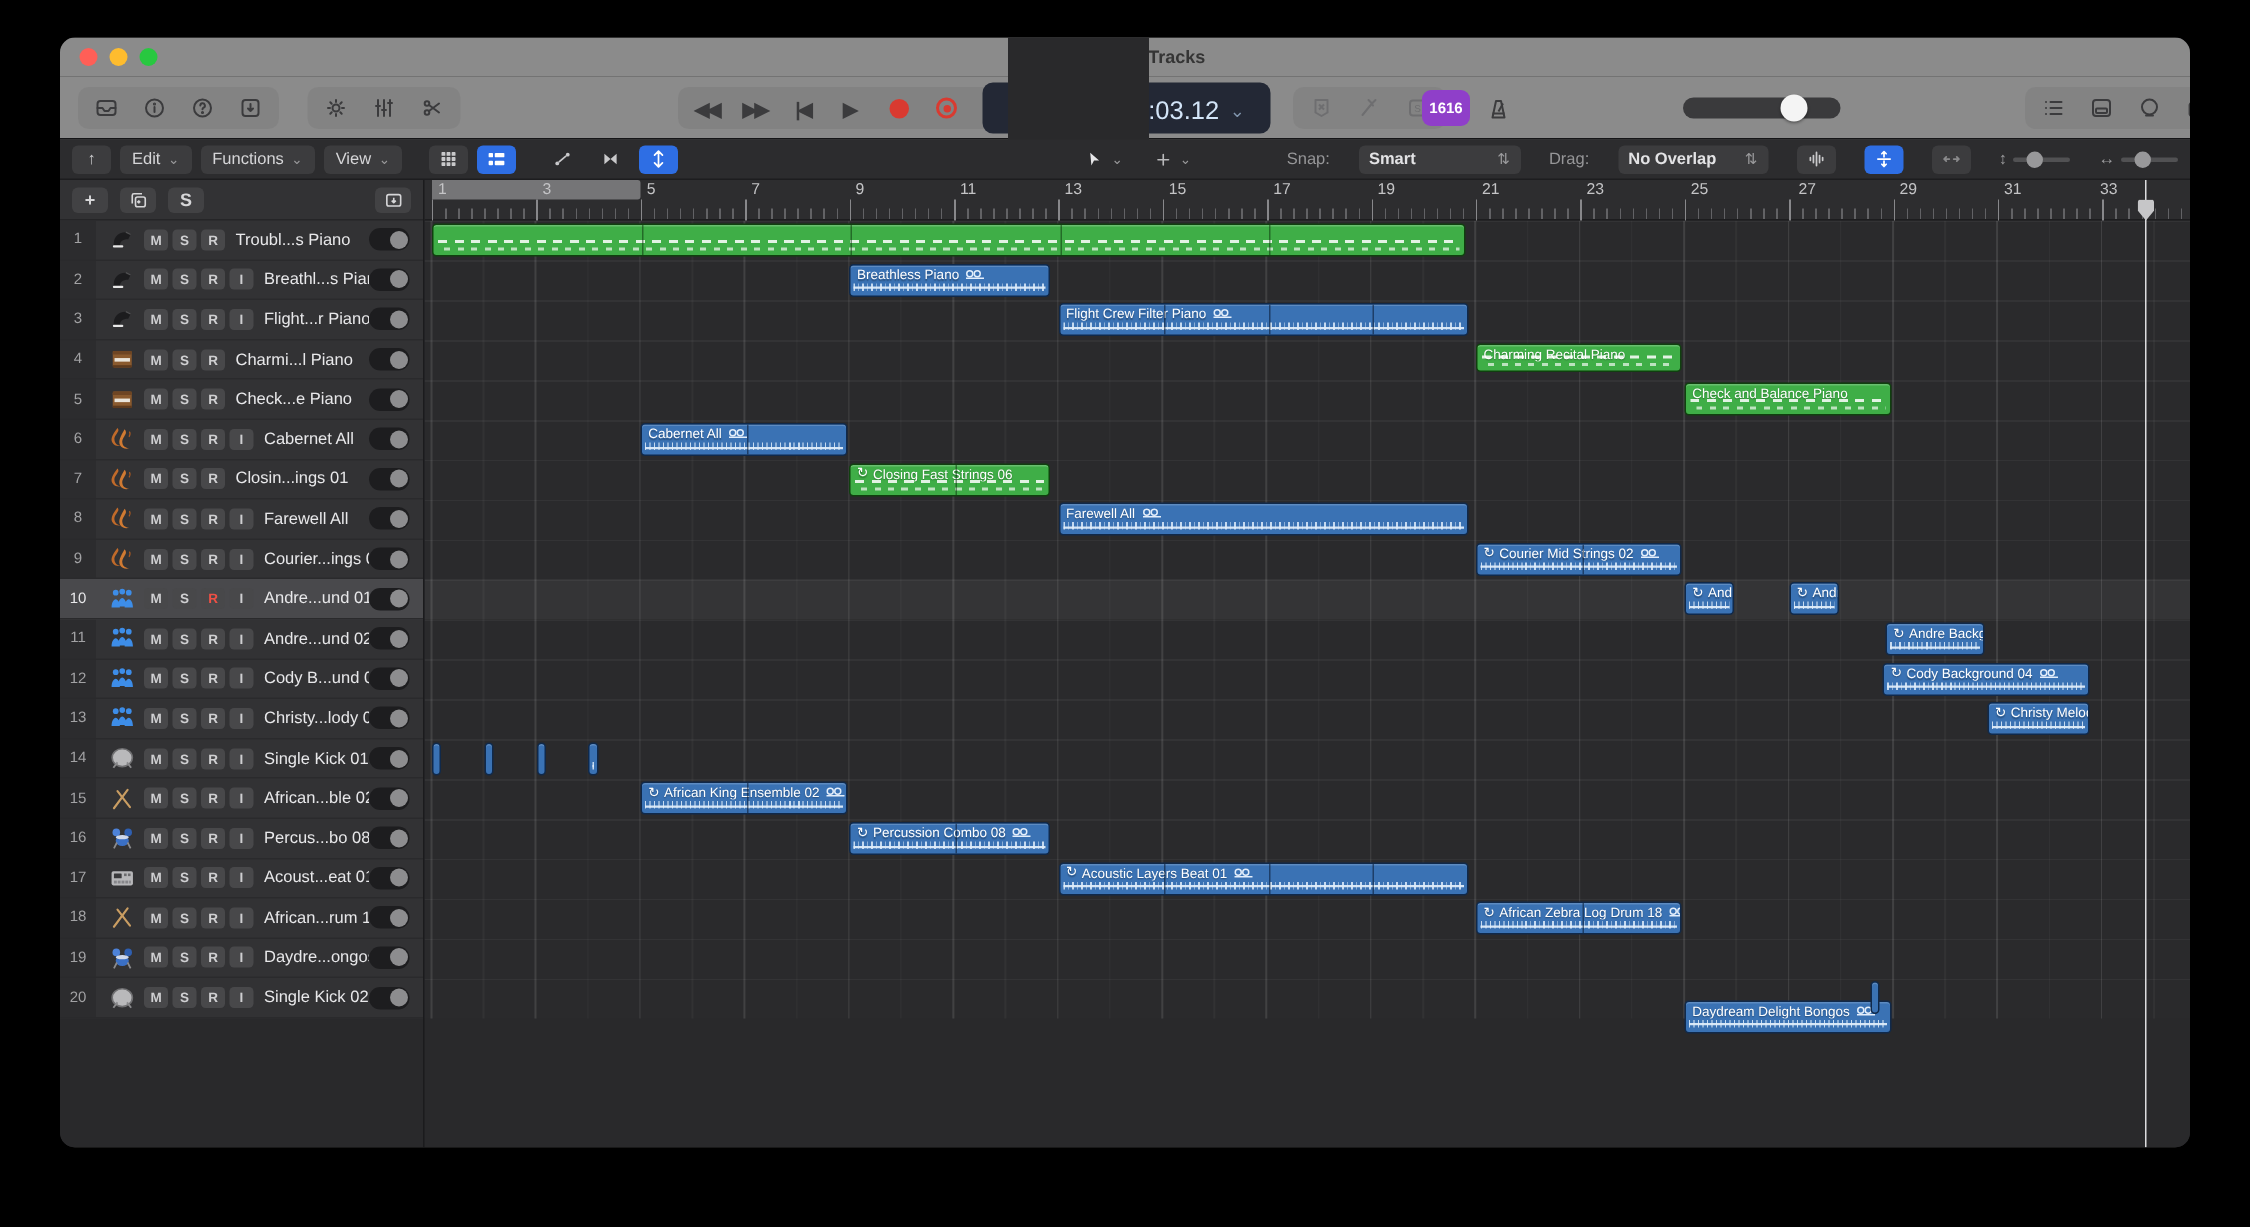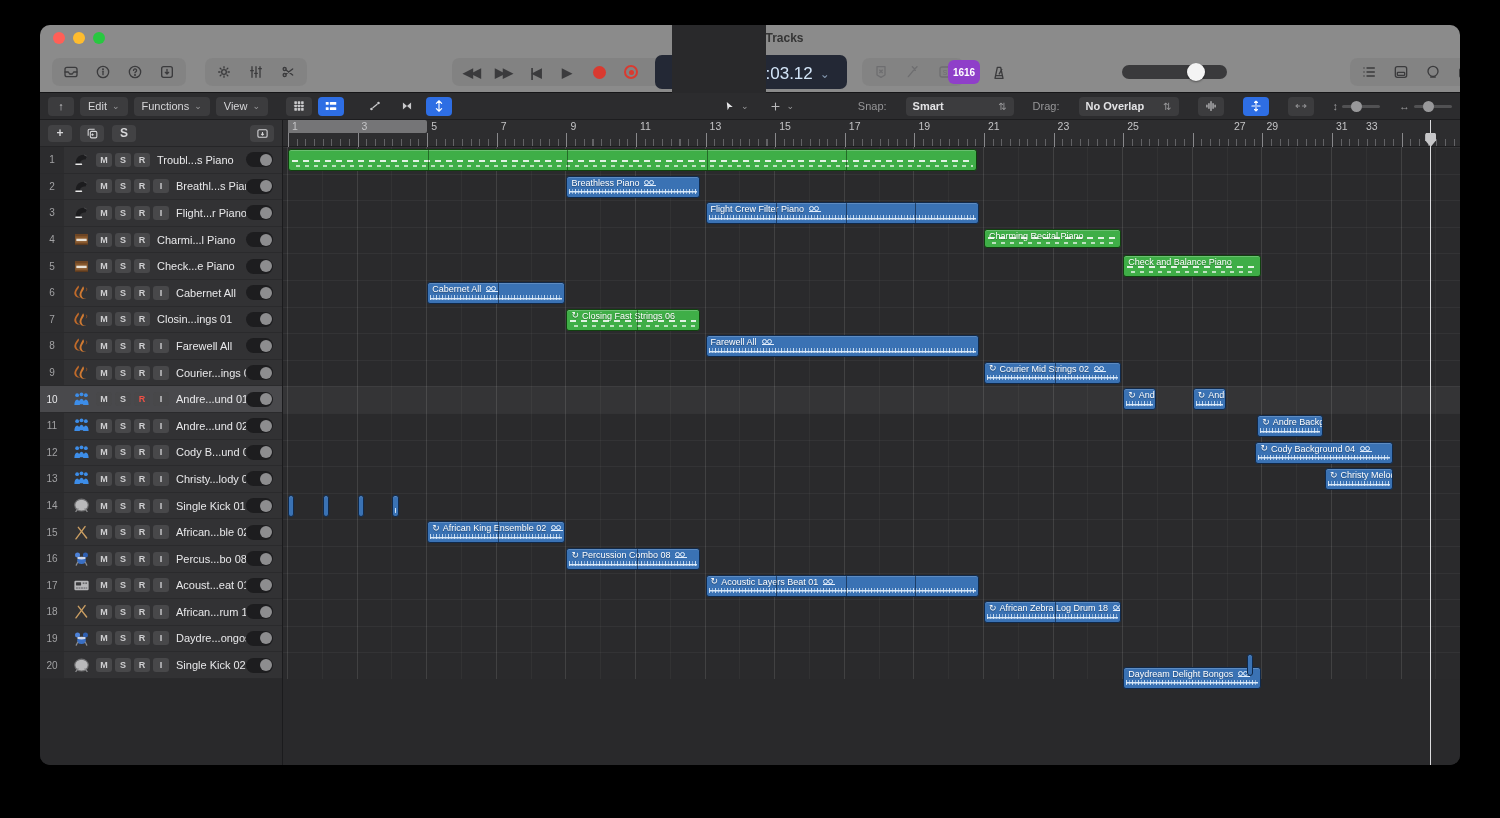--- a/index.html
+++ b/index.html
@@ -867,24 +867,24 @@
             <span class="ruler-num" style="left: 217.8px;">7</span>
             <span class="ruler-num" style="left: 287.4px;">9</span>
             <span class="ruler-num" style="left: 357px;">11</span>
             <span class="ruler-num" style="left: 426.6px;">13</span>
             <span class="ruler-num" style="left: 496.2px;">15</span>
             <span class="ruler-num" style="left: 565.8px;">17</span>
             <span class="ruler-num" style="left: 635.4px;">19</span>
             <span class="ruler-num" style="left: 705px;">21</span>
             <span class="ruler-num" style="left: 774.6px;">23</span>
             <span class="ruler-num" style="left: 844.2px;">25</span>
-            <span class="ruler-num" style="left: 951px;">27</span>
+            <span class="ruler-num" style="left: 916px;">27</span>
             <span class="ruler-num" style="left: 983.4px;">29</span>
             <span class="ruler-num" style="left: 1053px;">31</span>
-            <span class="ruler-num" style="left: 1083px;">33</span>
+            <span class="ruler-num" style="left: 1117px;">33</span>
           </div>
         <div class="ticks"></div>
       </div>
       <div id="regions">
           <div class="region green" style="left: 5px; width: 689.04px; top: 29px; height: 22.1px;">
             <div class="notes"></div>
             <div class="segline" style="left: 139.2px;"></div>
             <div class="segline" style="left: 278.4px;"></div>
             <div class="segline" style="left: 417.6px;"></div>
             <div class="segline" style="left: 556.8px;"></div>

